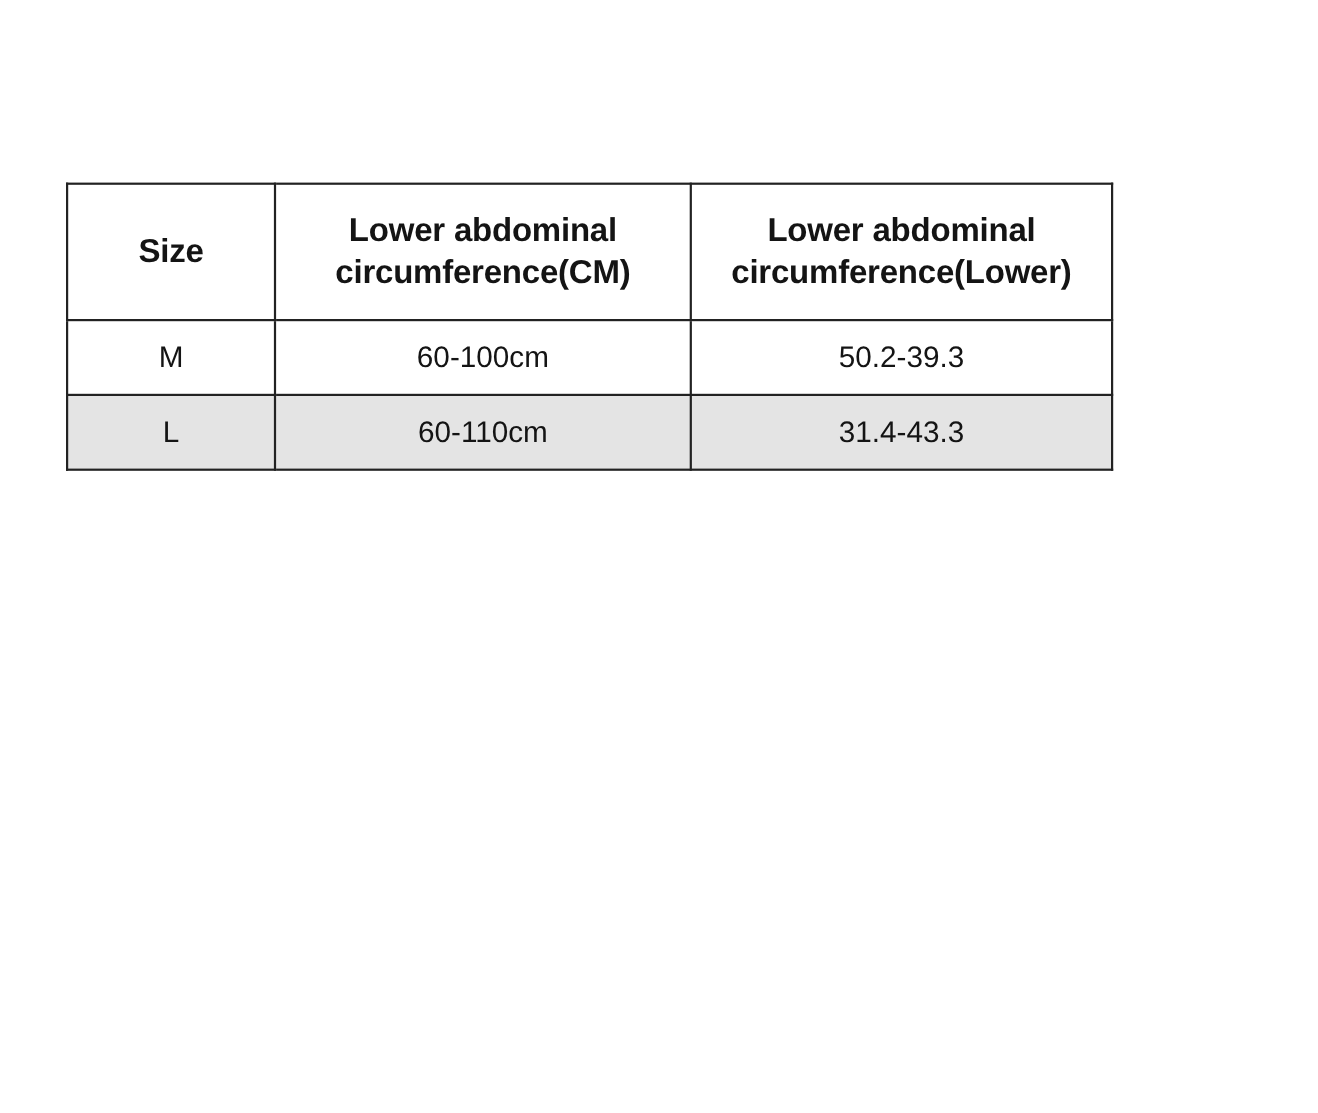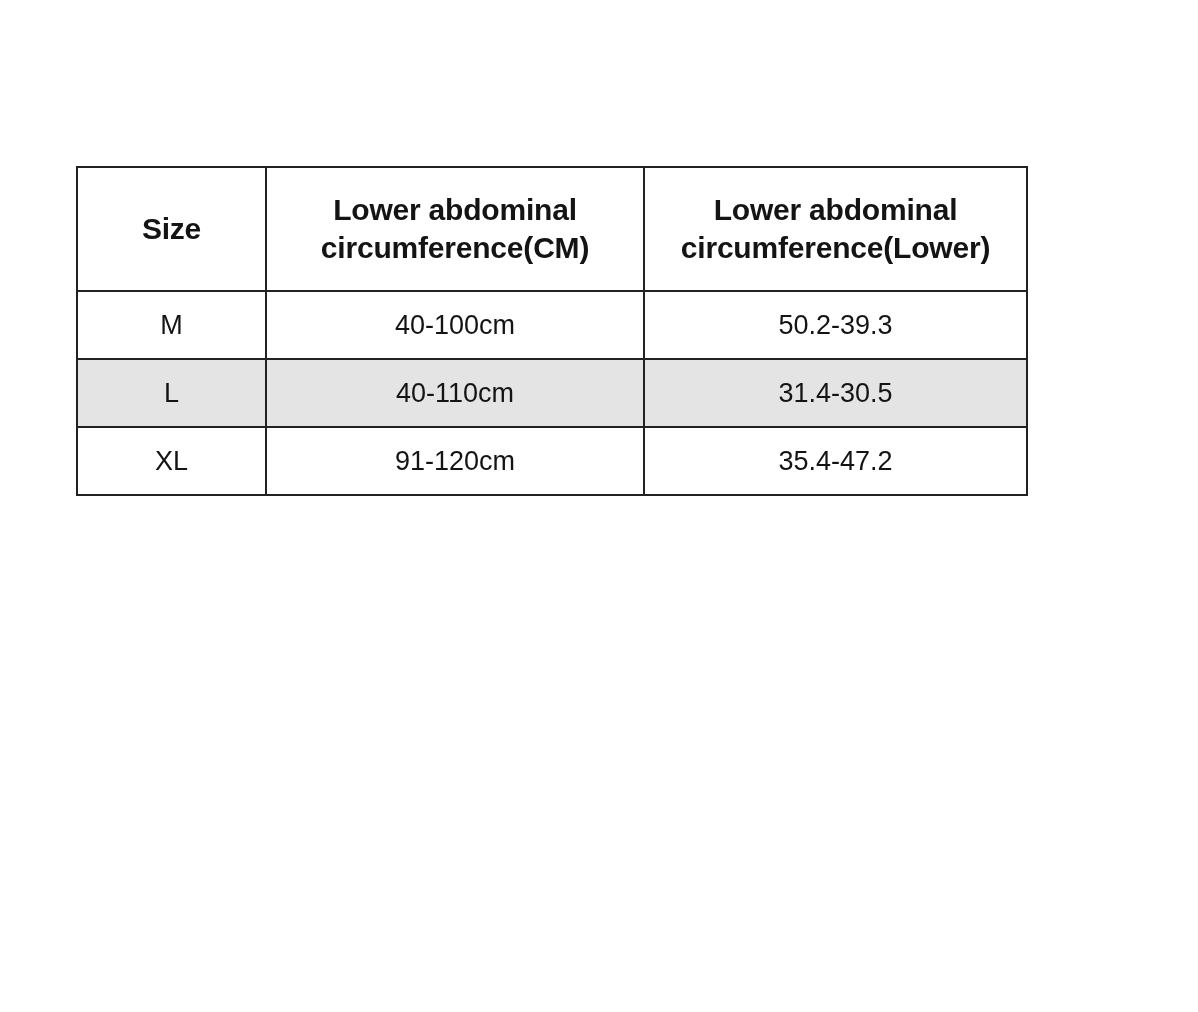--- a/index.html
+++ b/index.html
@@ -15,21 +15,21 @@
     color: #1a1a1a;
     overflow: hidden;
   }
   .page {
     position: absolute;
     inset: 0;
     background: #ffffff;
   }
   .size-table-wrap {
     position: absolute;
-    left: 76px;
+    left: 60px;
     top: 166px;
     width: 754px;
   }
   table.size-table {
     border-collapse: collapse;
     width: 950px;
     table-layout: fixed;
     background: #ffffff;
   }
   table.size-table col.c-size   { width: 189px; }
@@ -90,30 +90,25 @@
           </th>
           <th>
             <span class="hdr-line">Lower abdominal</span>
             <span class="hdr-line">circumference(Lower)</span>
           </th>
         </tr>
       </thead>
       <tbody>
         <tr>
           <td>M</td>
-          <td>40-100cm</td>
+          <td>60-100cm</td>
           <td>50.2-39.3</td>
         </tr>
         <tr class="alt">
           <td>L</td>
-          <td>40-110cm</td>
-          <td>31.4-30.5</td>
-        </tr>
-        <tr>
-          <td>XL</td>
-          <td>91-120cm</td>
-          <td>35.4-47.2</td>
+          <td>60-110cm</td>
+          <td>31.4-43.3</td>
         </tr>
       </tbody>
     </table>
   </div>
 
 </div>
 
 </body></html>

